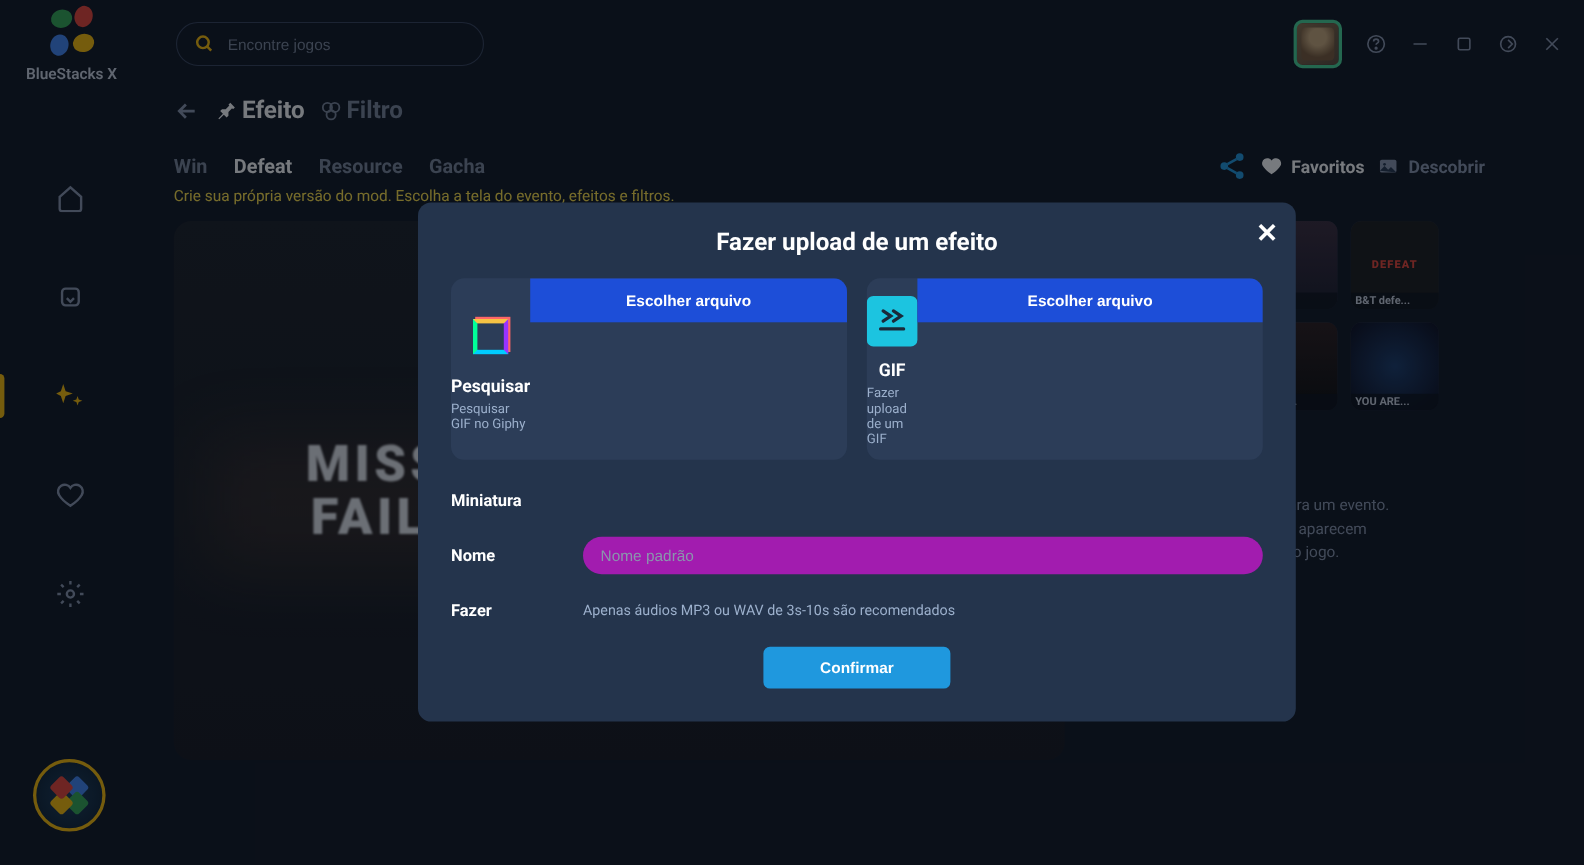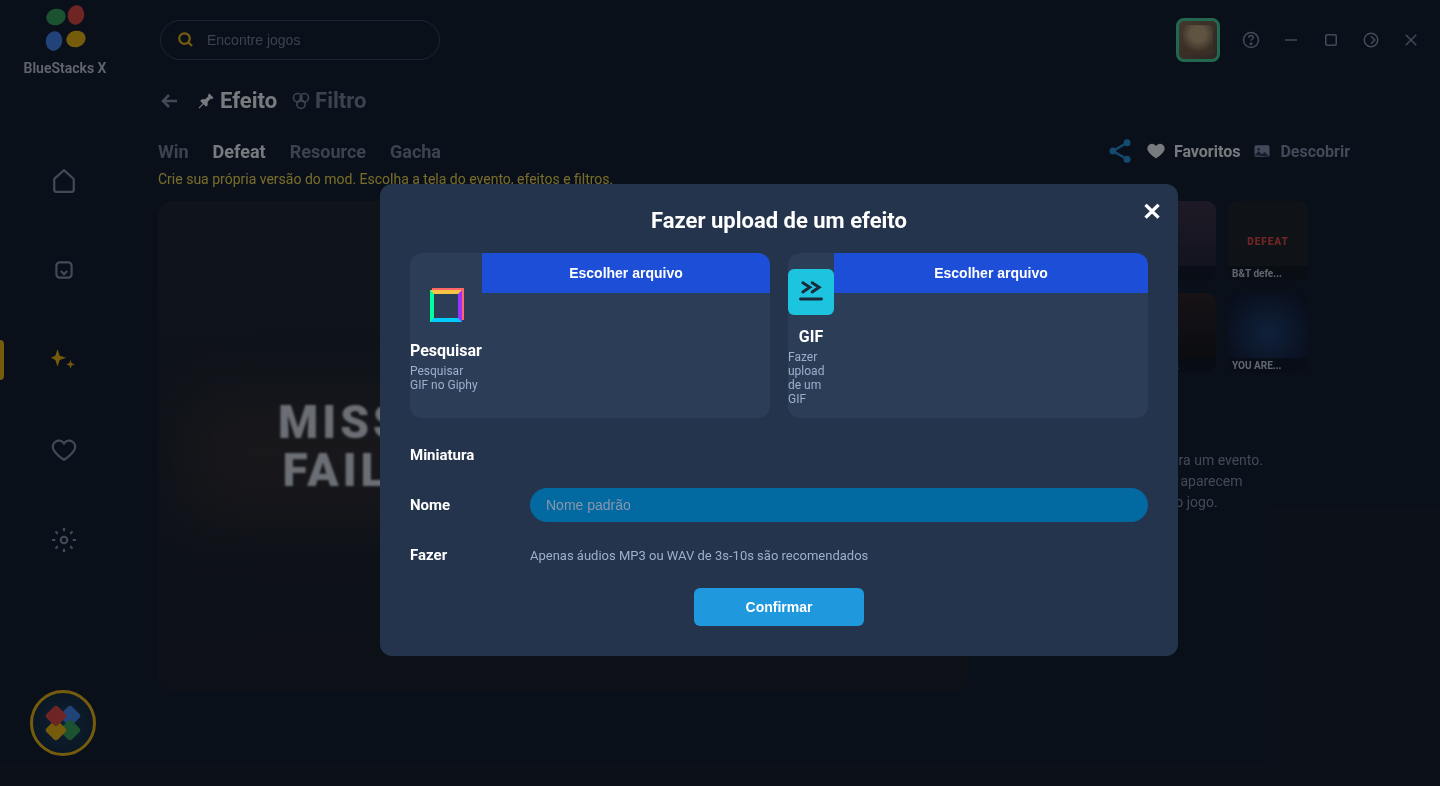--- a/index.html
+++ b/index.html
@@ -430,21 +430,21 @@
     }
     .form-label {
       width: 90px;
       font-size: 15px;
       font-weight: 700;
       color: #fff;
     }
     .form-input {
       flex: 1;
       height: 34px;
-      background: #0369a1;
+      background: #a21caf;
       border: none;
       border-radius: 17px;
       padding: 0 16px;
       color: #fff;
       font-size: 14px;
       outline: none;
     }
     .form-input::placeholder { color: #8a96ad; }
     .form-hint {
       font-size: 13px;

